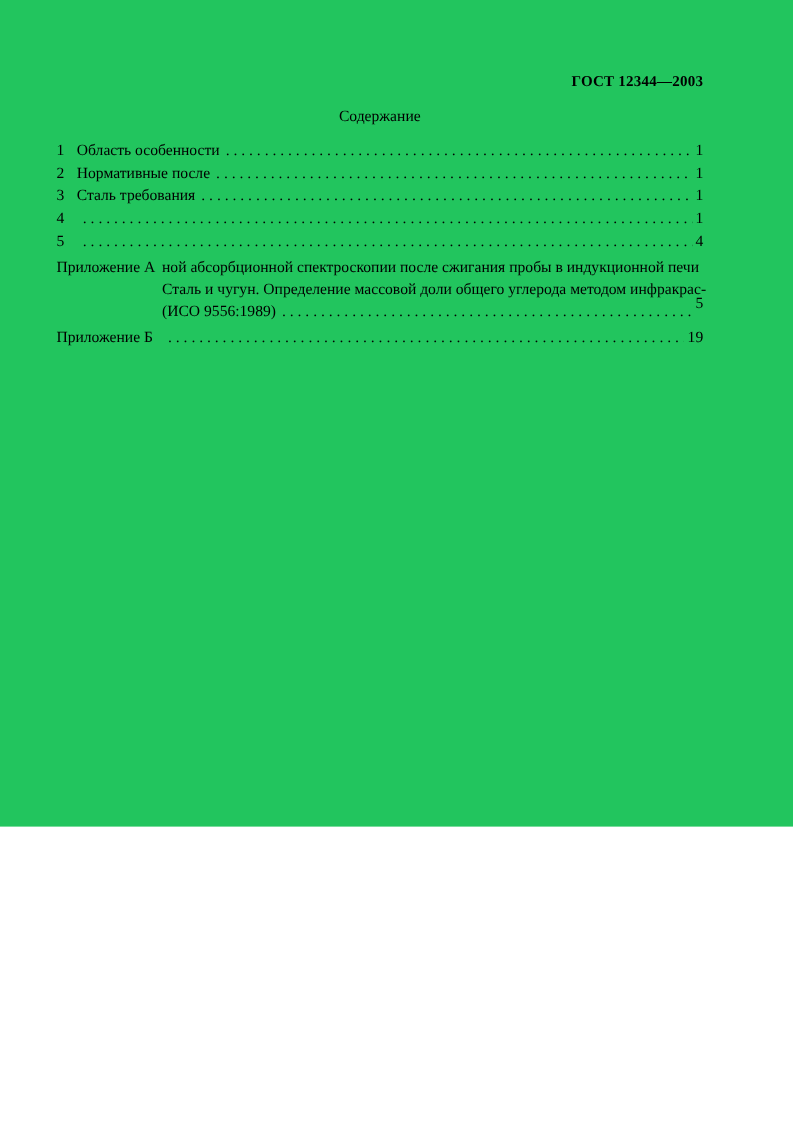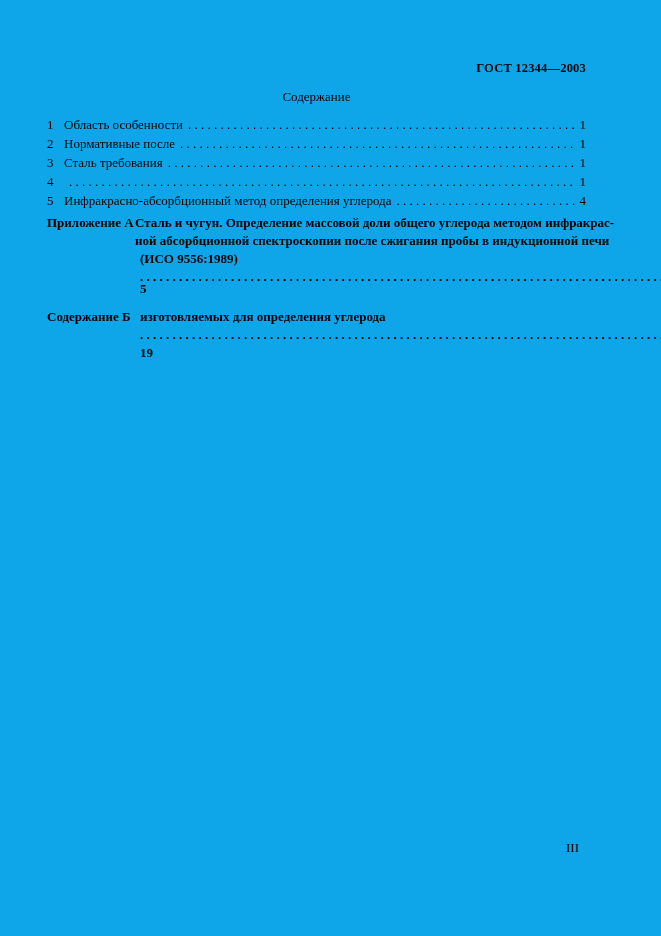--- a/index.html
+++ b/index.html
@@ -3,22 +3,22 @@
 <meta charset="utf-8">
 <style>
   html, body {
     margin: 0;
     padding: 0;
     background: #ffffff;
   }
   .page {
     position: relative;
     width: 661px;
-    height: 936px;
-    background: #0ea5e9;
+    height: 689px;
+    background: #22c55e;
     font-family: "Liberation Serif", "DejaVu Serif", serif;
     color: #000000;
     overflow: hidden;
   }
   .doc-number {
     position: absolute;
     top: 61px;
     left: 47px;
     width: 539px;
     text-align: right;
@@ -62,39 +62,37 @@
     min-width: 12px;
   }
   .pg {
     flex: 0 0 auto;
     text-align: right;
   }
   .appendix {
     display: flex;
     line-height: 18px;
     margin-top: 4px;
-    font-weight: bold;
   }
   .app-prefix {
     width: 88px;
     flex: 0 0 auto;
     white-space: nowrap;
   }
   .app-body {
     flex: 1 1 auto;
     min-width: 0;
   }
   .app-line {
     white-space: nowrap;
   }
   .app-lastline {
     display: flex;
     align-items: baseline;
     white-space: nowrap;
-    flex-direction: column;
   }
   .pg-raised {
     position: relative;
     top: -6px;
   }
   .folio {
     position: absolute;
     top: 840px;
     left: 47px;
     width: 532px;
@@ -135,43 +133,41 @@
     </div>
 
     <div class="toc-row">
       <span class="toc-num">4</span>
       <span class="dots">. . . . . . . . . . . . . . . . . . . . . . . . . . . . . . . . . . . . . . . . . . . . . . . . . . . . . . . . . . . . . . . . . . . . . . . . . . . . . . . . . . . . . . . . . . . . . . . . . . . . . . . . . . . . . . . . . . . . . . . . . . . . . . . . . . . . . . . . . . . . . . . . . . . . . . . . . . . . . . . . . . . . . . . . . . . . . . . . . . . . . . . . . . . . . . . . . . . . . . . . </span>
       <span class="pg">1</span>
     </div>
 
     <div class="toc-row">
       <span class="toc-num">5</span>
-      <span class="toc-label">Инфракрасно-абсорбционный метод определения углерода</span>
       <span class="dots">. . . . . . . . . . . . . . . . . . . . . . . . . . . . . . . . . . . . . . . . . . . . . . . . . . . . . . . . . . . . . . . . . . . . . . . . . . . . . . . . . . . . . . . . . . . . . . . . . . . . . . . . . . . . . . . . . . . . . . . . . . . . . . . . . . . . . . . . . . . . . . . . . . . . . . . . . . . . . . . . . . . . . . . . . . . . . . . . . . . . . . . . . . . . . . . . . . . . . . . . </span>
       <span class="pg">4</span>
     </div>
 
     <div class="appendix">
       <span class="app-prefix">Приложение А</span>
       <div class="app-body">
+        <div class="app-line">ной абсорбционной спектроскопии после сжигания пробы в индукционной печи</div>
         <div class="app-line">Сталь и чугун. Определение массовой доли общего углерода методом инфракрас-</div>
-        <div class="app-line">ной абсорбционной спектроскопии после сжигания пробы в индукционной печи</div>
         <div class="app-lastline">
           <span>(ИСО 9556:1989)</span>
           <span class="dots">. . . . . . . . . . . . . . . . . . . . . . . . . . . . . . . . . . . . . . . . . . . . . . . . . . . . . . . . . . . . . . . . . . . . . . . . . . . . . . . . . . . . . . . . . . . . . . . . . . . . . . . . . . . . . . . . . . . . . . . . . . . . . . . . . . . . . . . . . . . . . . . . . . . . . . . . . . . . . . . . . . . . . . . . . . . . . . . . . . . . . . . . . . . . . . . . . . . . . . . . </span>
           <span class="pg pg-raised">5</span>
         </div>
       </div>
     </div>
 
     <div class="appendix">
-      <span class="app-prefix">Содержание Б</span>
+      <span class="app-prefix">Приложение Б</span>
       <div class="app-body">
         <div class="app-lastline">
-          <span>изготовляемых для определения углерода</span>
           <span class="dots">. . . . . . . . . . . . . . . . . . . . . . . . . . . . . . . . . . . . . . . . . . . . . . . . . . . . . . . . . . . . . . . . . . . . . . . . . . . . . . . . . . . . . . . . . . . . . . . . . . . . . . . . . . . . . . . . . . . . . . . . . . . . . . . . . . . . . . . . . . . . . . . . . . . . . . . . . . . . . . . . . . . . . . . . . . . . . . . . . . . . . . . . . . . . . . . . . . . . . . . . </span>
           <span class="pg">19</span>
         </div>
       </div>
     </div>
 
   </div>
 
   <div class="folio">III</div>
 

